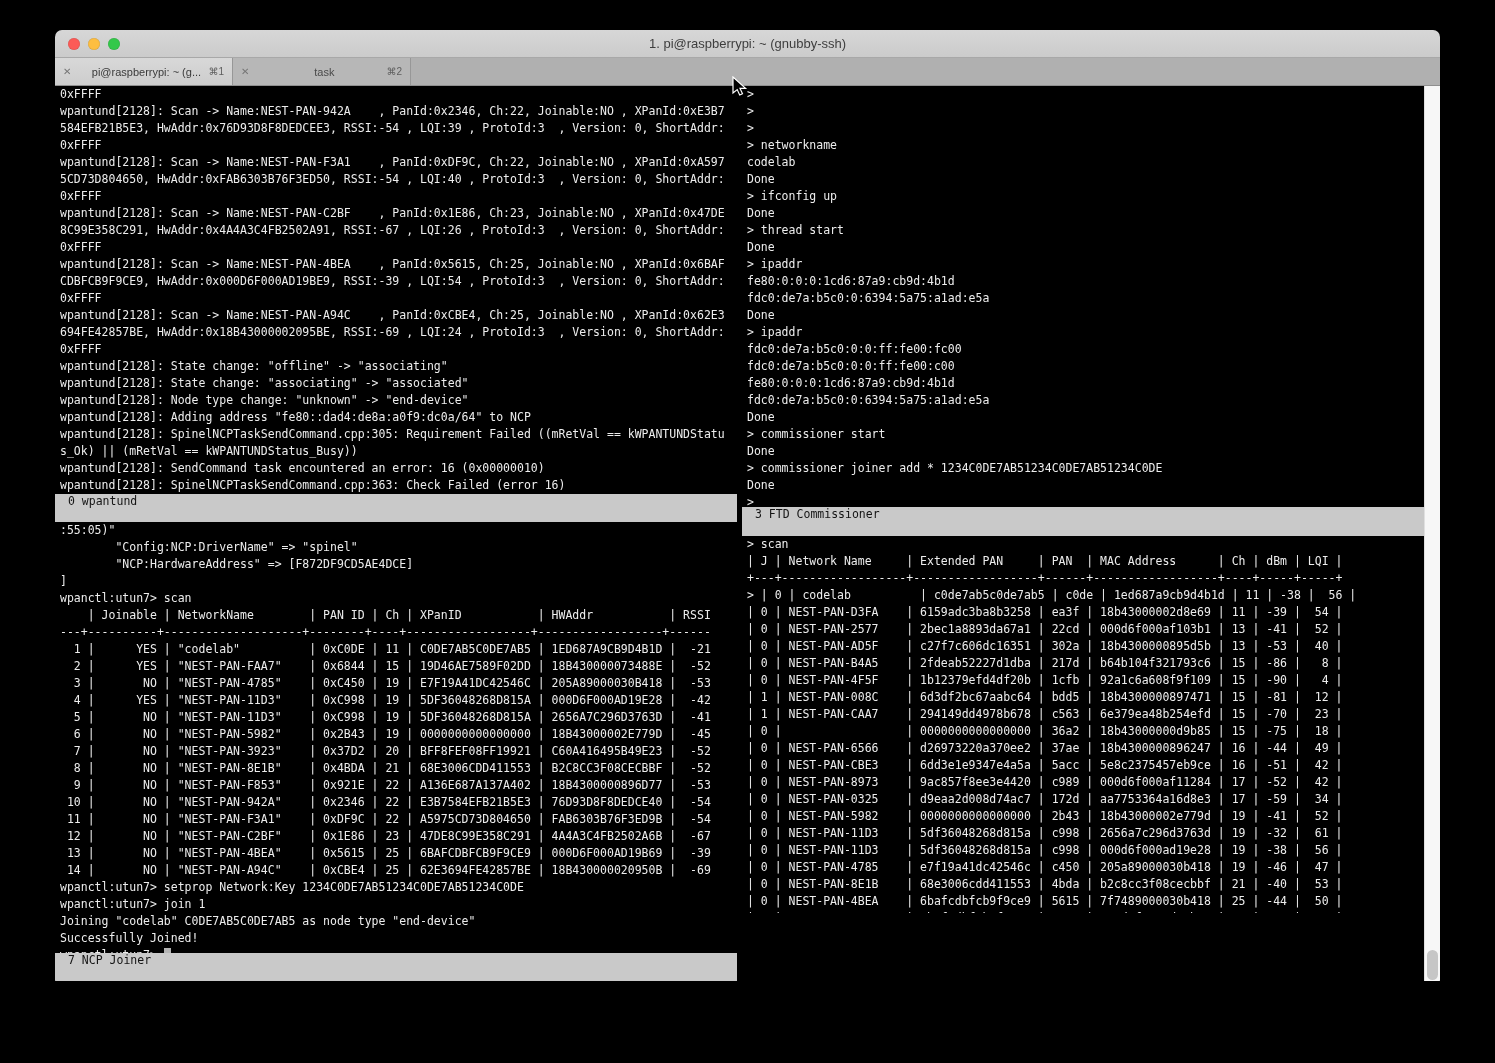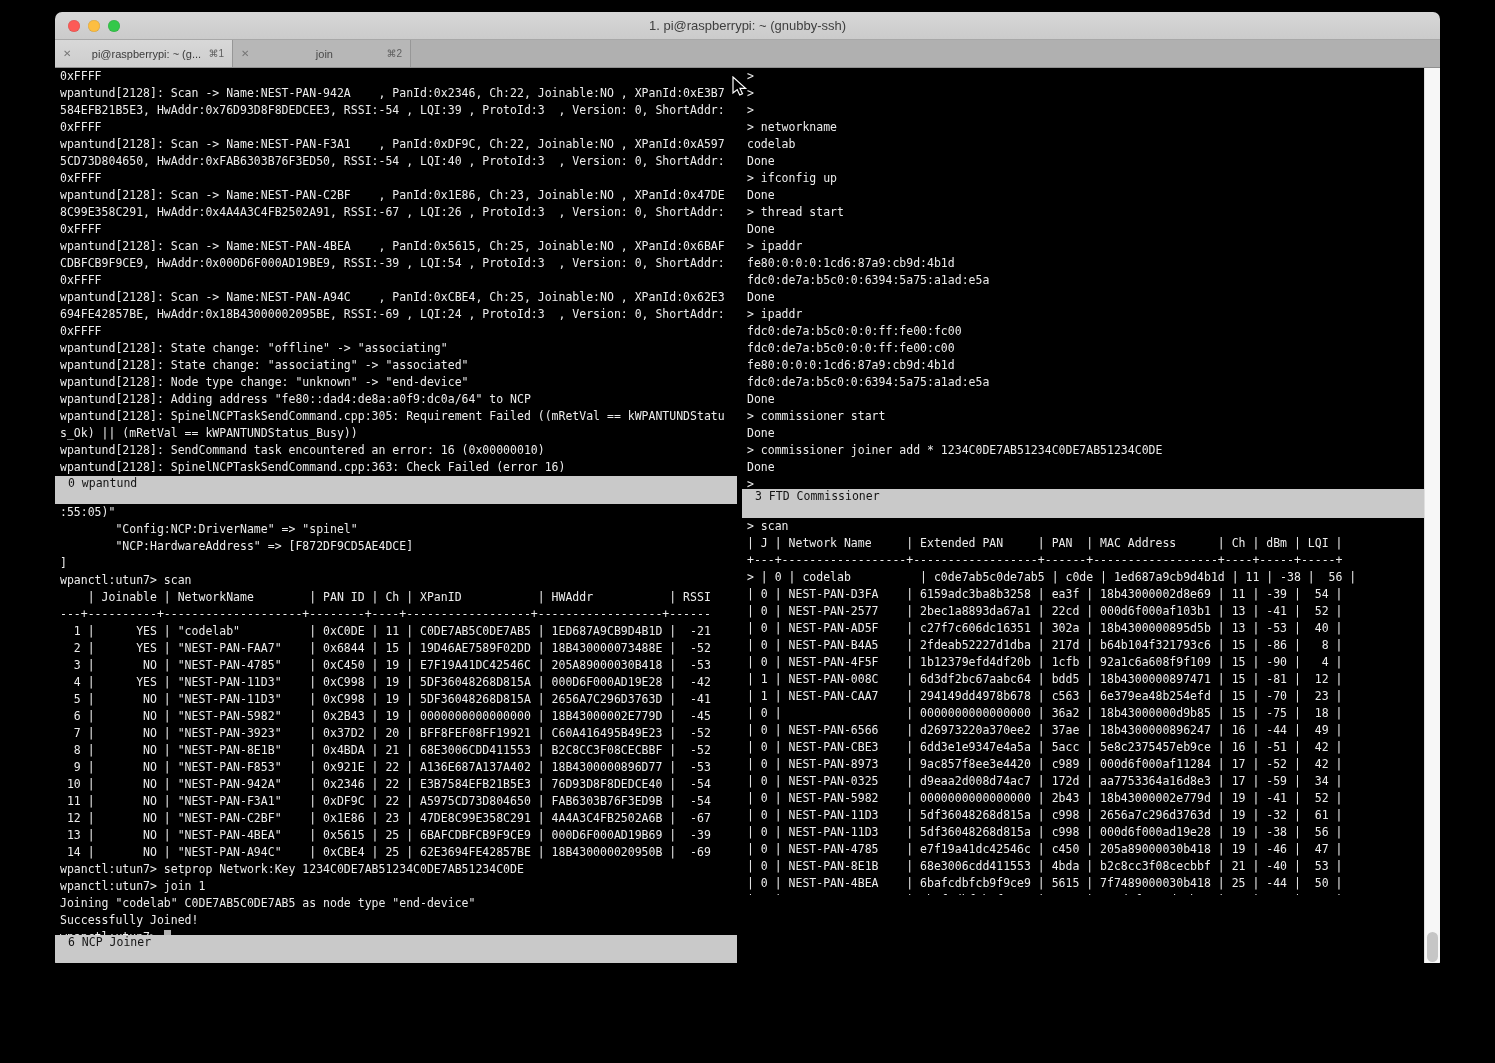--- a/index.html
+++ b/index.html
@@ -1,21 +1,21 @@
 <!DOCTYPE html>
 <html style="--terminal-bg: #000000; --terminal-fg: #ededed; --pane-bar-bg: #c9c9c9; --pane-bar-fg: #141414; --titlebar-bg: #d7d7d7; --tabbar-bg: #b0b0b0; --active-tab-bg: #d8d8d8; --inactive-tab-bg: #b7b7b7; --close-light: #fc5b57; --minimize-light: #fdbe41; --zoom-light: #34c84a; --scrollbar-track: #f7f7f7; --scrollbar-thumb: #c6c6c6; --cursor-block: #b3b3b3;"><head>
 <meta charset="utf-8">
 <style>
   html,body{margin:0;padding:0;}
   body{
     width:1495px;height:1063px;position:relative;background:#000;
     font-family:"Liberation Sans",sans-serif;overflow:hidden;
   }
   .window{
-    position:absolute;left:55px;top:12px;width:1385px;height:955px;
+    position:absolute;left:55px;top:30px;width:1385px;height:955px;
     background:var(--terminal-bg,#000);border-radius:7px 7px 5px 5px;overflow:hidden;
   }
   .titlebar{
     height:28px;background:linear-gradient(var(--titlebar-bg,#d7d7d7),#cbcbcb);
     border-bottom:1px solid #a8a8a8;box-sizing:border-box;
     display:flex;align-items:center;justify-content:center;position:relative;
   }
   .lights{position:absolute;left:13px;top:0;height:100%;display:flex;align-items:center;gap:8px;}
   .light{width:12px;height:12px;border-radius:50%;box-shadow:inset 0 0 1px rgba(0,0,0,.35);}
   .light.red{background:var(--close-light,#fc5b57);}
@@ -91,21 +91,21 @@
     </div>
 
     <div class="tabbar">
       <div class="tab active">
         <span class="tab-close">✕</span>
         <span class="tab-label">pi@raspberrypi: ~ (g...</span>
         <span class="tab-shortcut">⌘1</span>
       </div>
       <div class="tab inactive">
         <span class="tab-close">✕</span>
-        <span class="tab-label">join</span>
+        <span class="tab-label">task</span>
         <span class="tab-shortcut">⌘2</span>
       </div>
       <div class="tabbar-rest"></div>
     </div>
 
     <div class="content">
       <div class="col left">
         <pre class="pane pane-top" id="pane-wpantund">0xFFFF
 wpantund[2128]: Scan -&gt; Name:NEST-PAN-942A    , PanId:0x2346, Ch:22, Joinable:NO , XPanId:0xE3B7
 584EFB21B5E3, HwAddr:0x76D93D8F8DEDCEE3, RSSI:-54 , LQI:39 , ProtoId:3  , Version: 0, ShortAddr:
@@ -152,21 +152,21 @@
  11 |       NO | "NEST-PAN-F3A1"    | 0xDF9C | 22 | A5975CD73D804650 | FAB6303B76F3ED9B |  -54
  12 |       NO | "NEST-PAN-C2BF"    | 0x1E86 | 23 | 47DE8C99E358C291 | 4A4A3C4FB2502A6B |  -67
  13 |       NO | "NEST-PAN-4BEA"    | 0x5615 | 25 | 6BAFCDBFCB9F9CE9 | 000D6F000AD19B69 |  -39
  14 |       NO | "NEST-PAN-A94C"    | 0xCBE4 | 25 | 62E3694FE42857BE | 18B430000020950B |  -69
 wpanctl:utun7&gt; setprop Network:Key 1234C0DE7AB51234C0DE7AB51234C0DE
 wpanctl:utun7&gt; join 1
 Joining "codelab" C0DE7AB5C0DE7AB5 as node type "end-device"
 Successfully Joined!</pre>
           <div class="promptline"><span>wpanctl:utun7&gt;</span><span class="cursor"></span></div>
         </div>
-        <div class="panebar">6 NCP Joiner</div>
+        <div class="panebar">7 NCP Joiner</div>
       </div>
 
       <div class="divider"></div>
 
       <div class="col right">
         <pre class="pane pane-top" id="pane-comm">&gt;
 &gt;
 &gt;
 &gt; networkname
 codelab

